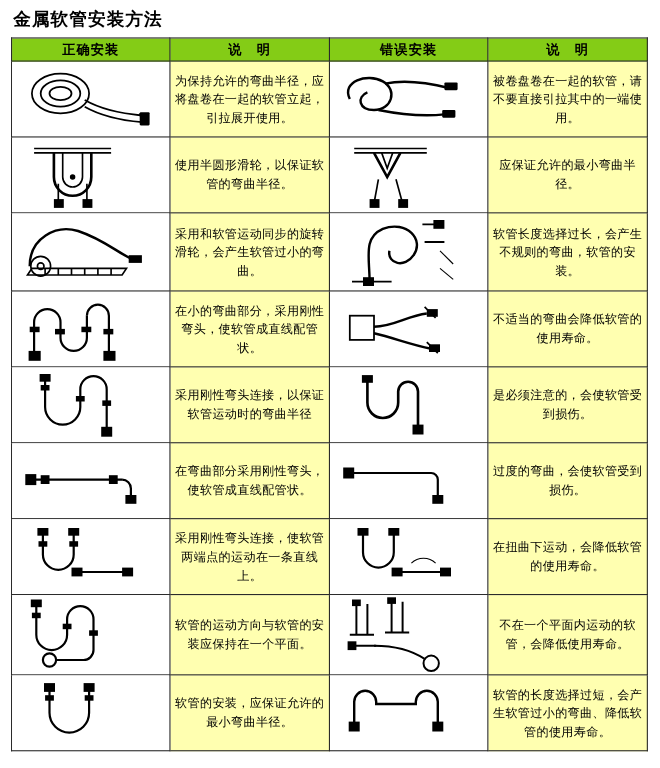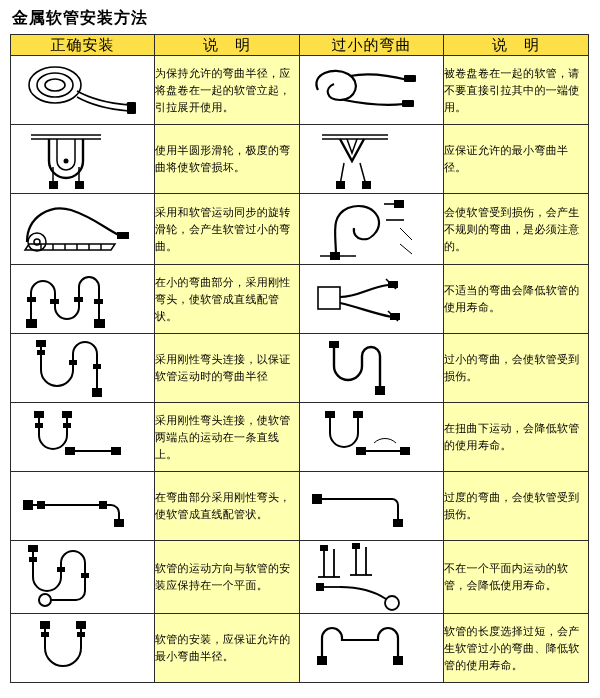--- a/index.html
+++ b/index.html
@@ -36,39 +36,39 @@
   }
   table.hose-table col.img-col { width: 144px; }
   table.hose-table col.txt-col { width: 145px; }
   table.hose-table th,
   table.hose-table td {
     border: 1px solid #2b2b2b;
     padding: 0;
     vertical-align: middle;
   }
   thead th {
-    background: #fde047;
-    font-size: 15px;
-    font-weight: normal;
+    background: #84cc16;
+    font-size: 12px;
+    font-weight: bold;
     height: 20px;
     text-align: center;
     letter-spacing: 1px;
   }
   td.img-cell {
     background: #ffffff;
     text-align: center;
     height: 68px;
     position: relative;
   }
   td.txt-cell {
     background: #ffffb0;
     font-size: 11px;
     line-height: 17px;
     padding: 4px 6px;
-    text-align: left;
+    text-align: center;
     letter-spacing: 0.3px;
   }
   .fig {
     display: block;
     margin: 0 auto;
   }
   .fig svg { display: block; }
 </style>
 </head>
 <body>
@@ -81,21 +81,21 @@
     <colgroup>
       <col class="img-col">
         <col class="txt-col">
         <col class="img-col">
         <col class="txt-col">
     </colgroup>
     <thead>
       <tr>
         <th>正确安装</th>
         <th>说　明</th>
-        <th>过小的弯曲</th>
+        <th>错误安装</th>
         <th>说　明</th>
       </tr>
     </thead>
     <tbody>
 
       <tr>
         <td class="img-cell">
           <span class="fig">
             <svg width="130" height="62" viewBox="0 0 130 62">
               <g fill="none" stroke="#000" stroke-width="1.6">
@@ -144,21 +144,21 @@
                 <line x1="68" y1="40" x2="68" y2="58"></line>
               </g>
               <g fill="#000">
                 <rect x="38" y="54" width="9" height="8"></rect>
                 <rect x="64" y="54" width="9" height="8"></rect>
                 <circle cx="55" cy="34" r="2.5"></circle>
               </g>
             </svg>
           </span>
         </td>
-        <td class="txt-cell">使用半圆形滑轮，极度的弯曲将使软管损坏。</td>
+        <td class="txt-cell">使用半圆形滑轮，以保证软管的弯曲半径。</td>
         <td class="img-cell">
           <span class="fig">
             <svg width="110" height="64" viewBox="0 0 110 64">
               <g fill="none" stroke="#000" stroke-width="1.5">
                 <line x1="22" y1="8" x2="88" y2="8"></line>
                 <line x1="22" y1="12" x2="88" y2="12"></line>
                 <path d="M40 12 L52 34 L64 12" stroke-width="2.4"></path>
                 <path d="M47 12 L52 26 L57 12"></path>
                 <line x1="44" y1="36" x2="40" y2="58"></line>
                 <line x1="60" y1="36" x2="66" y2="58"></line>
@@ -209,21 +209,21 @@
                 <rect x="30" y="58" width="10" height="8"></rect>
                 <rect x="94" y="6" width="10" height="8"></rect>
               </g>
               <g fill="none" stroke="#000" stroke-width="1">
                 <line x1="100" y1="34" x2="112" y2="46"></line>
                 <line x1="100" y1="50" x2="112" y2="60"></line>
               </g>
             </svg>
           </span>
         </td>
-        <td class="txt-cell">会使软管受到损伤，会产生不规则的弯曲，是必须注意的。</td>
+        <td class="txt-cell">软管长度选择过长，会产生不规则的弯曲，软管的安装。</td>
       </tr>
 
       <tr>
         <td class="img-cell">
           <span class="fig">
             <svg width="120" height="64" viewBox="0 0 120 64">
               <g fill="none" stroke="#000" stroke-width="2">
                 <path d="M20 56 L20 26 A12 12 0 0 1 44 26 L44 40 A12 12 0 0 0 68 40 L68 20"></path>
                 <path d="M68 20 A10 10 0 0 1 88 20 L88 56"></path>
               </g>
@@ -283,21 +283,55 @@
               <g fill="none" stroke="#000" stroke-width="2.4">
                 <path d="M34 8 L34 30 A14 14 0 0 0 62 30 L62 20 A9 9 0 0 1 80 20 L80 56"></path>
               </g>
               <g fill="#000">
                 <rect x="29" y="5" width="10" height="7"></rect>
                 <rect x="75" y="50" width="10" height="9"></rect>
               </g>
             </svg>
           </span>
         </td>
-        <td class="txt-cell">过小的弯曲，会使软管受到损伤。</td>
+        <td class="txt-cell">是必须注意的，会使软管受到损伤。</td>
+      </tr>
+
+      <tr>
+        <td class="img-cell">
+          <span class="fig">
+            <svg width="130" height="46" viewBox="0 0 130 46">
+              <g fill="none" stroke="#000" stroke-width="2">
+                <line x1="16" y1="22" x2="100" y2="22"></line>
+                <path d="M100 22 A8 8 0 0 1 108 30 L108 40"></path>
+              </g>
+              <g fill="#000">
+                <rect x="12" y="17" width="10" height="10"></rect>
+                <rect x="103" y="36" width="10" height="8"></rect>
+                <rect x="26" y="18" width="8" height="8"></rect>
+                <rect x="88" y="18" width="8" height="8"></rect>
+              </g>
+            </svg>
+          </span>
+        </td>
+        <td class="txt-cell">在弯曲部分采用刚性弯头，使软管成直线配管状。</td>
+        <td class="img-cell">
+          <span class="fig">
+            <svg width="130" height="46" viewBox="0 0 130 46">
+              <g fill="none" stroke="#000" stroke-width="2">
+                <path d="M16 16 L92 16 A6 6 0 0 1 98 22 L98 40"></path>
+              </g>
+              <g fill="#000">
+                <rect x="12" y="11" width="10" height="10"></rect>
+                <rect x="93" y="36" width="10" height="8"></rect>
+              </g>
+            </svg>
+          </span>
+        </td>
+        <td class="txt-cell">过度的弯曲，会使软管受到损伤。</td>
       </tr>
 
       <tr>
         <td class="img-cell">
           <span class="fig">
             <svg width="120" height="60" viewBox="0 0 120 60">
               <g fill="none" stroke="#000" stroke-width="2">
                 <path d="M28 8 L28 28 A14 14 0 0 0 56 28 L56 8"></path>
                 <line x1="60" y1="44" x2="106" y2="44"></line>
               </g>
@@ -326,54 +360,20 @@
                 <rect x="56" y="40" width="10" height="8"></rect>
                 <rect x="100" y="40" width="10" height="8"></rect>
               </g>
               <g fill="none" stroke="#000" stroke-width="1">
                 <path d="M74 36 C 80 30, 90 30, 96 36"></path>
               </g>
             </svg>
           </span>
         </td>
         <td class="txt-cell">在扭曲下运动，会降低软管的使用寿命。</td>
-      </tr>
-
-      <tr>
-        <td class="img-cell">
-          <span class="fig">
-            <svg width="130" height="46" viewBox="0 0 130 46">
-              <g fill="none" stroke="#000" stroke-width="2">
-                <line x1="16" y1="22" x2="100" y2="22"></line>
-                <path d="M100 22 A8 8 0 0 1 108 30 L108 40"></path>
-              </g>
-              <g fill="#000">
-                <rect x="12" y="17" width="10" height="10"></rect>
-                <rect x="103" y="36" width="10" height="8"></rect>
-                <rect x="26" y="18" width="8" height="8"></rect>
-                <rect x="88" y="18" width="8" height="8"></rect>
-              </g>
-            </svg>
-          </span>
-        </td>
-        <td class="txt-cell">在弯曲部分采用刚性弯头，使软管成直线配管状。</td>
-        <td class="img-cell">
-          <span class="fig">
-            <svg width="130" height="46" viewBox="0 0 130 46">
-              <g fill="none" stroke="#000" stroke-width="2">
-                <path d="M16 16 L92 16 A6 6 0 0 1 98 22 L98 40"></path>
-              </g>
-              <g fill="#000">
-                <rect x="12" y="11" width="10" height="10"></rect>
-                <rect x="93" y="36" width="10" height="8"></rect>
-              </g>
-            </svg>
-          </span>
-        </td>
-        <td class="txt-cell">过度的弯曲，会使软管受到损伤。</td>
       </tr>
 
       <tr>
         <td class="img-cell">
           <span class="fig">
             <svg width="120" height="72" viewBox="0 0 120 72">
               <g fill="none" stroke="#000" stroke-width="2">
                 <path d="M22 8 L22 36 A14 14 0 0 0 50 36 L50 22 A12 12 0 0 1 74 22 L74 50"></path>
                 <path d="M74 50 A9 9 0 0 1 65 59 L40 59"></path>
                 <circle cx="34" cy="59" r="6"></circle>

